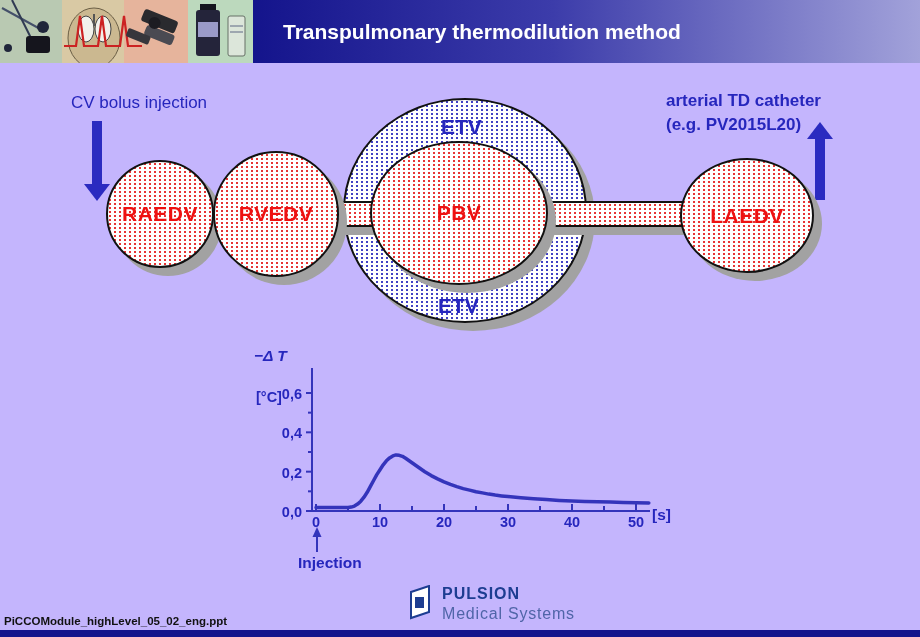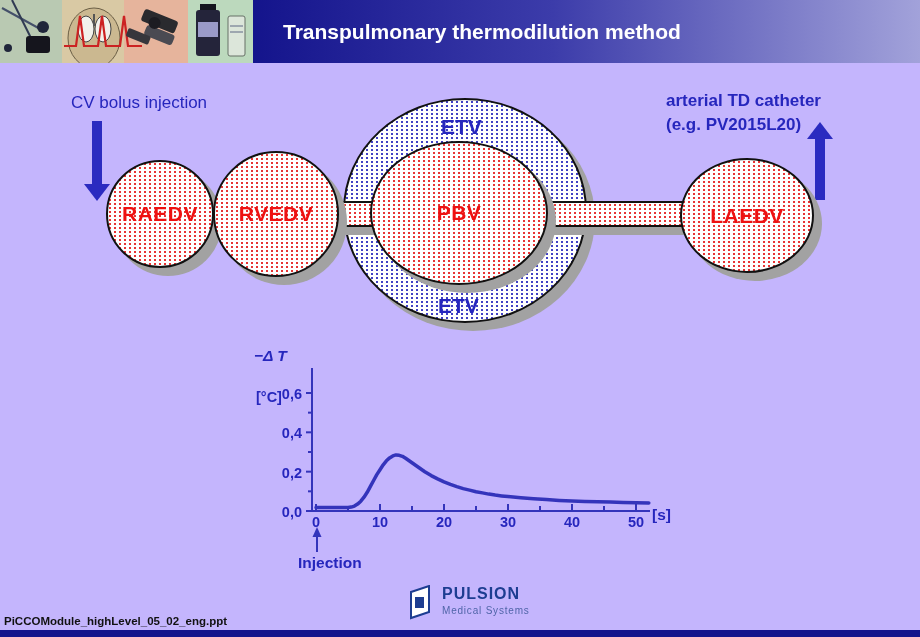--- a/index.html
+++ b/index.html
@@ -62,21 +62,21 @@
   .tickline{stroke:#3434bb;stroke-width:2;}
   .curve{fill:none;stroke:#3434bb;stroke-width:3.5;stroke-linecap:round;stroke-linejoin:round;}
   .chart-text{fill:#2626bd;font-weight:bold;font-size:14.5px;font-family:"Liberation Sans",sans-serif;}
   .chart-text-lg{fill:#2626bd;font-weight:bold;font-size:15.5px;font-family:"Liberation Sans",sans-serif;}
   .ital{font-style:italic;}
 
   
   .logo{position:absolute;left:408px;top:585px;display:flex;align-items:flex-start;}
   .logo-texts{margin-left:8px;}
   .logo-name{color:#1d3d91;font-size:16px;font-weight:bold;letter-spacing:1px;line-height:18px;}
-  .logo-sub{color:#5065a8;font-size:10px;letter-spacing:.8px;margin-top:2px;}
+  .logo-sub{color:#5065a8;font-size:16px;letter-spacing:.8px;margin-top:2px;}
   .filename{position:absolute;left:4px;top:615px;font-size:11.5px;font-weight:bold;color:#111111;}
   .bottom-bar{position:absolute;left:0;bottom:0;width:920px;height:7px;background:#14148c;}
 </style>
 </head>
 <body>
 
 <div class="slide">
 
   <div class="thumb-strip">
     <div class="tile tile1"></div>

